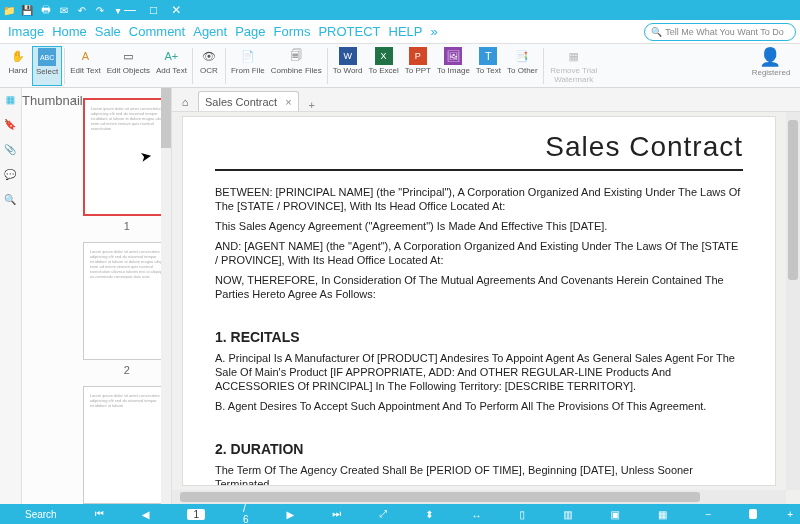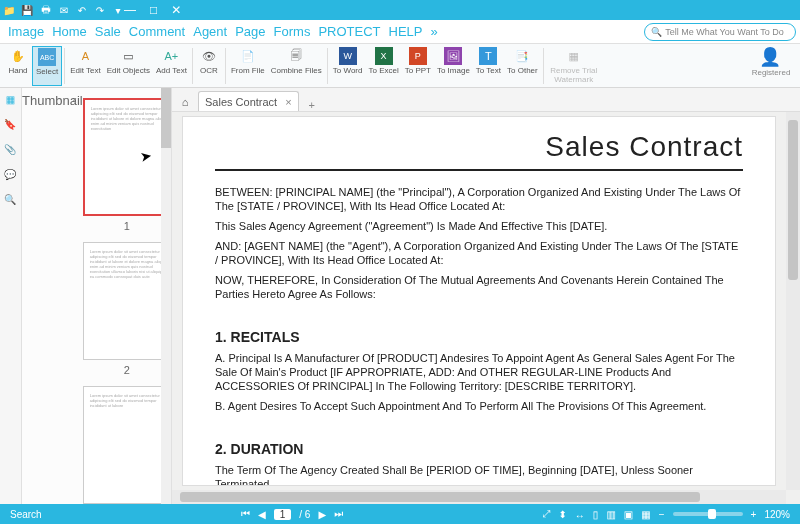--- a/index.html
+++ b/index.html
@@ -43,21 +43,21 @@
 .page .sb-v .h{position:absolute;top:8px;width:10px;left:2px;height:160px;background:#c4c4c4;border-radius:3px}
 .page .sb-h{position:absolute;bottom:0;left:0;height:14px;width:calc(100% - 14px);background:#eaeaea}
 .page .sb-h .h{position:absolute;left:8px;height:10px;top:2px;width:520px;background:#c4c4c4;border-radius:3px}
 .paper{position:absolute;left:10px;top:4px;right:24px;bottom:18px;background:#fff;border:1px solid #ddd;padding:10px 32px;overflow:hidden;color:#222}
 .paper h1{text-align:right;font-size:28px;font-weight:normal;letter-spacing:1px;margin:4px 0 6px}
 .paper hr{border:none;border-top:2px solid #222;margin-bottom:14px}
 .paper p{font-size:11px;margin:6px 0;line-height:14px}
 .paper h2{font-size:14px;margin:28px 0 4px}
 .statusbar{height:20px;background:#2ab7e0;color:#fff;display:flex;align-items:center;font-size:10px;padding:0 6px}
 .statusbar .sep{flex:1}
-.statusbar .ctl{margin:0 4px;display:inline-flex;align-items:center;gap:3px}
+.statusbar .ctl{margin:0 19px;display:inline-flex;align-items:center;gap:3px}
 .statusbar .pgbox{background:#fff;color:#333;padding:0 6px;border-radius:2px}
 .statusbar .slider{width:70px;height:4px;background:#89d4ea;position:relative;border-radius:2px}
 .statusbar .slider::after{content:"";position:absolute;left:50%;top:-3px;width:8px;height:10px;background:#fff;border-radius:2px}
 .cursor{position:absolute;left:140px;top:148px;font-size:14px;color:#000;pointer-events:none;transform:rotate(-10deg)}
 </style>
 </head>
 <body>
 
 <div class="titlebar">
   <div class="qat">

